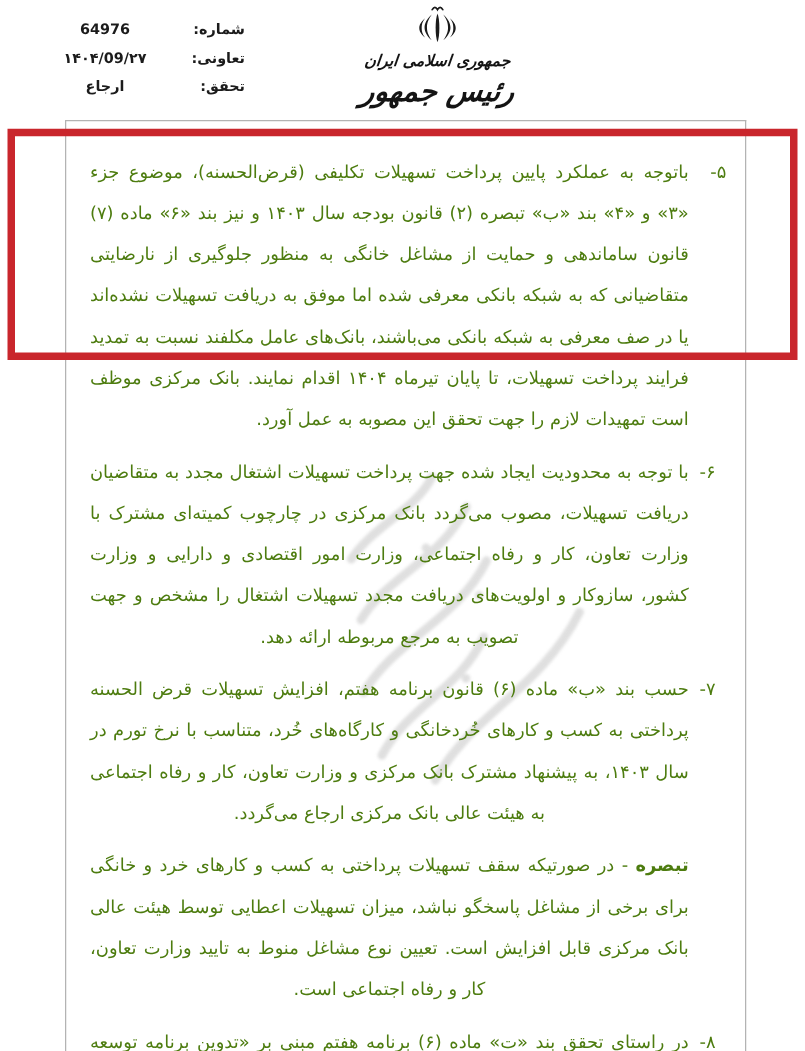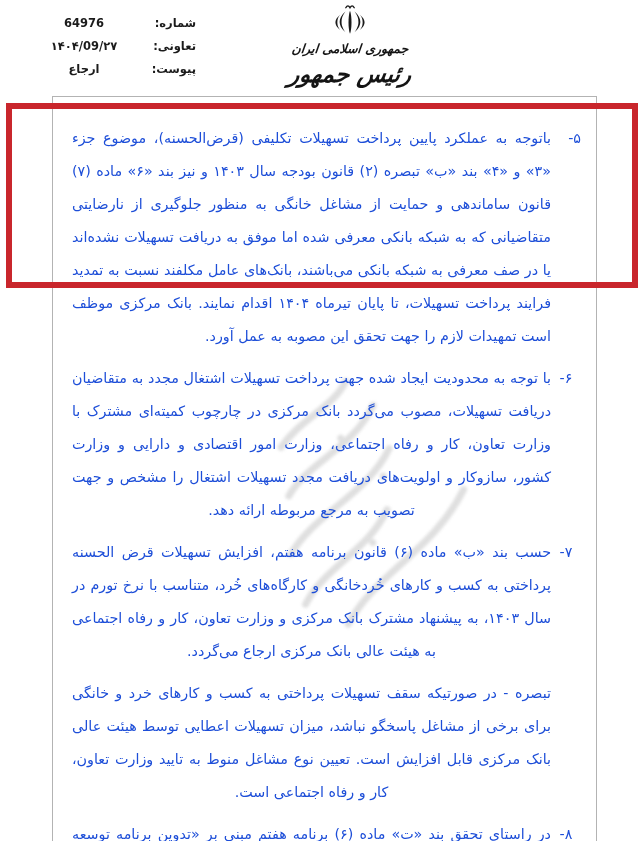--- a/index.html
+++ b/index.html
@@ -40,49 +40,49 @@
   
   .watermark{
     position:absolute;left:215px;top:310px;width:270px;height:340px;
     z-index:1;filter:blur(1.4px);opacity:.55;pointer-events:none;
   }
   
   .content{
     position:absolute;left:52px;top:96px;width:545px;height:745px;
     box-sizing:border-box;padding:26px 16px 0 20px;
     direction:rtl;text-align:justify;
-    font-size:14.3px;line-height:33px;color:#1d4ed8;
+    font-size:14.3px;line-height:33px;color:#4d7c0f;
     z-index:2;
   }
   .content p{margin:0 0 9px 0;padding-right:30px;text-indent:-30px;}
   .content p.note{text-indent:0;}
   .content p.center-last{text-align-last:center;}
   .num{display:inline-block;width:30px;text-indent:0;}
-  .lead{font-weight:normal;}
+  .lead{font-weight:bold;}
   
   .redbox{
     position:absolute;left:6px;top:103px;width:632px;height:185px;
     box-sizing:border-box;border:6px solid #c9262c;
     z-index:5;pointer-events:none;background:transparent;
   }
 </style>
 </head>
 <body>
 
 <div class="meta">
   <div class="row">
     <span class="lbl">شماره:</span>
     <span class="val">64976</span>
   </div>
   <div class="row">
     <span class="lbl">تعاونی:</span>
     <span class="val">۱۴۰۴/09/۲۷</span>
   </div>
   <div class="row">
-    <span class="lbl">پیوست:</span>
+    <span class="lbl">تحقق:</span>
     <span class="val">ارجاع</span>
   </div>
 </div>
 
 <div class="letterhead">
   <svg class="emblem" width="46" height="36" viewBox="0 0 60 46" aria-hidden="true">
     <g fill="#1a1a1a">
       <path d="M30 11 C27.4 17 27.4 35 30 41 C32.6 35 32.6 17 30 11 Z"></path>
       <path d="M24 12 C18.5 17 16.5 21.5 16.5 25.5 C16.5 29.5 18.5 34 24 39 C20 33 19 29.5 19 25.5 C19 21.5 20 17.5 24 12 Z"></path>
       <path d="M17 16 C12.5 20 11 23 11 26 C11 29.2 12.5 32.2 17 36 C14 32.2 13.5 29.2 13.5 26 C13.5 23 14 19.8 17 16 Z"></path>

